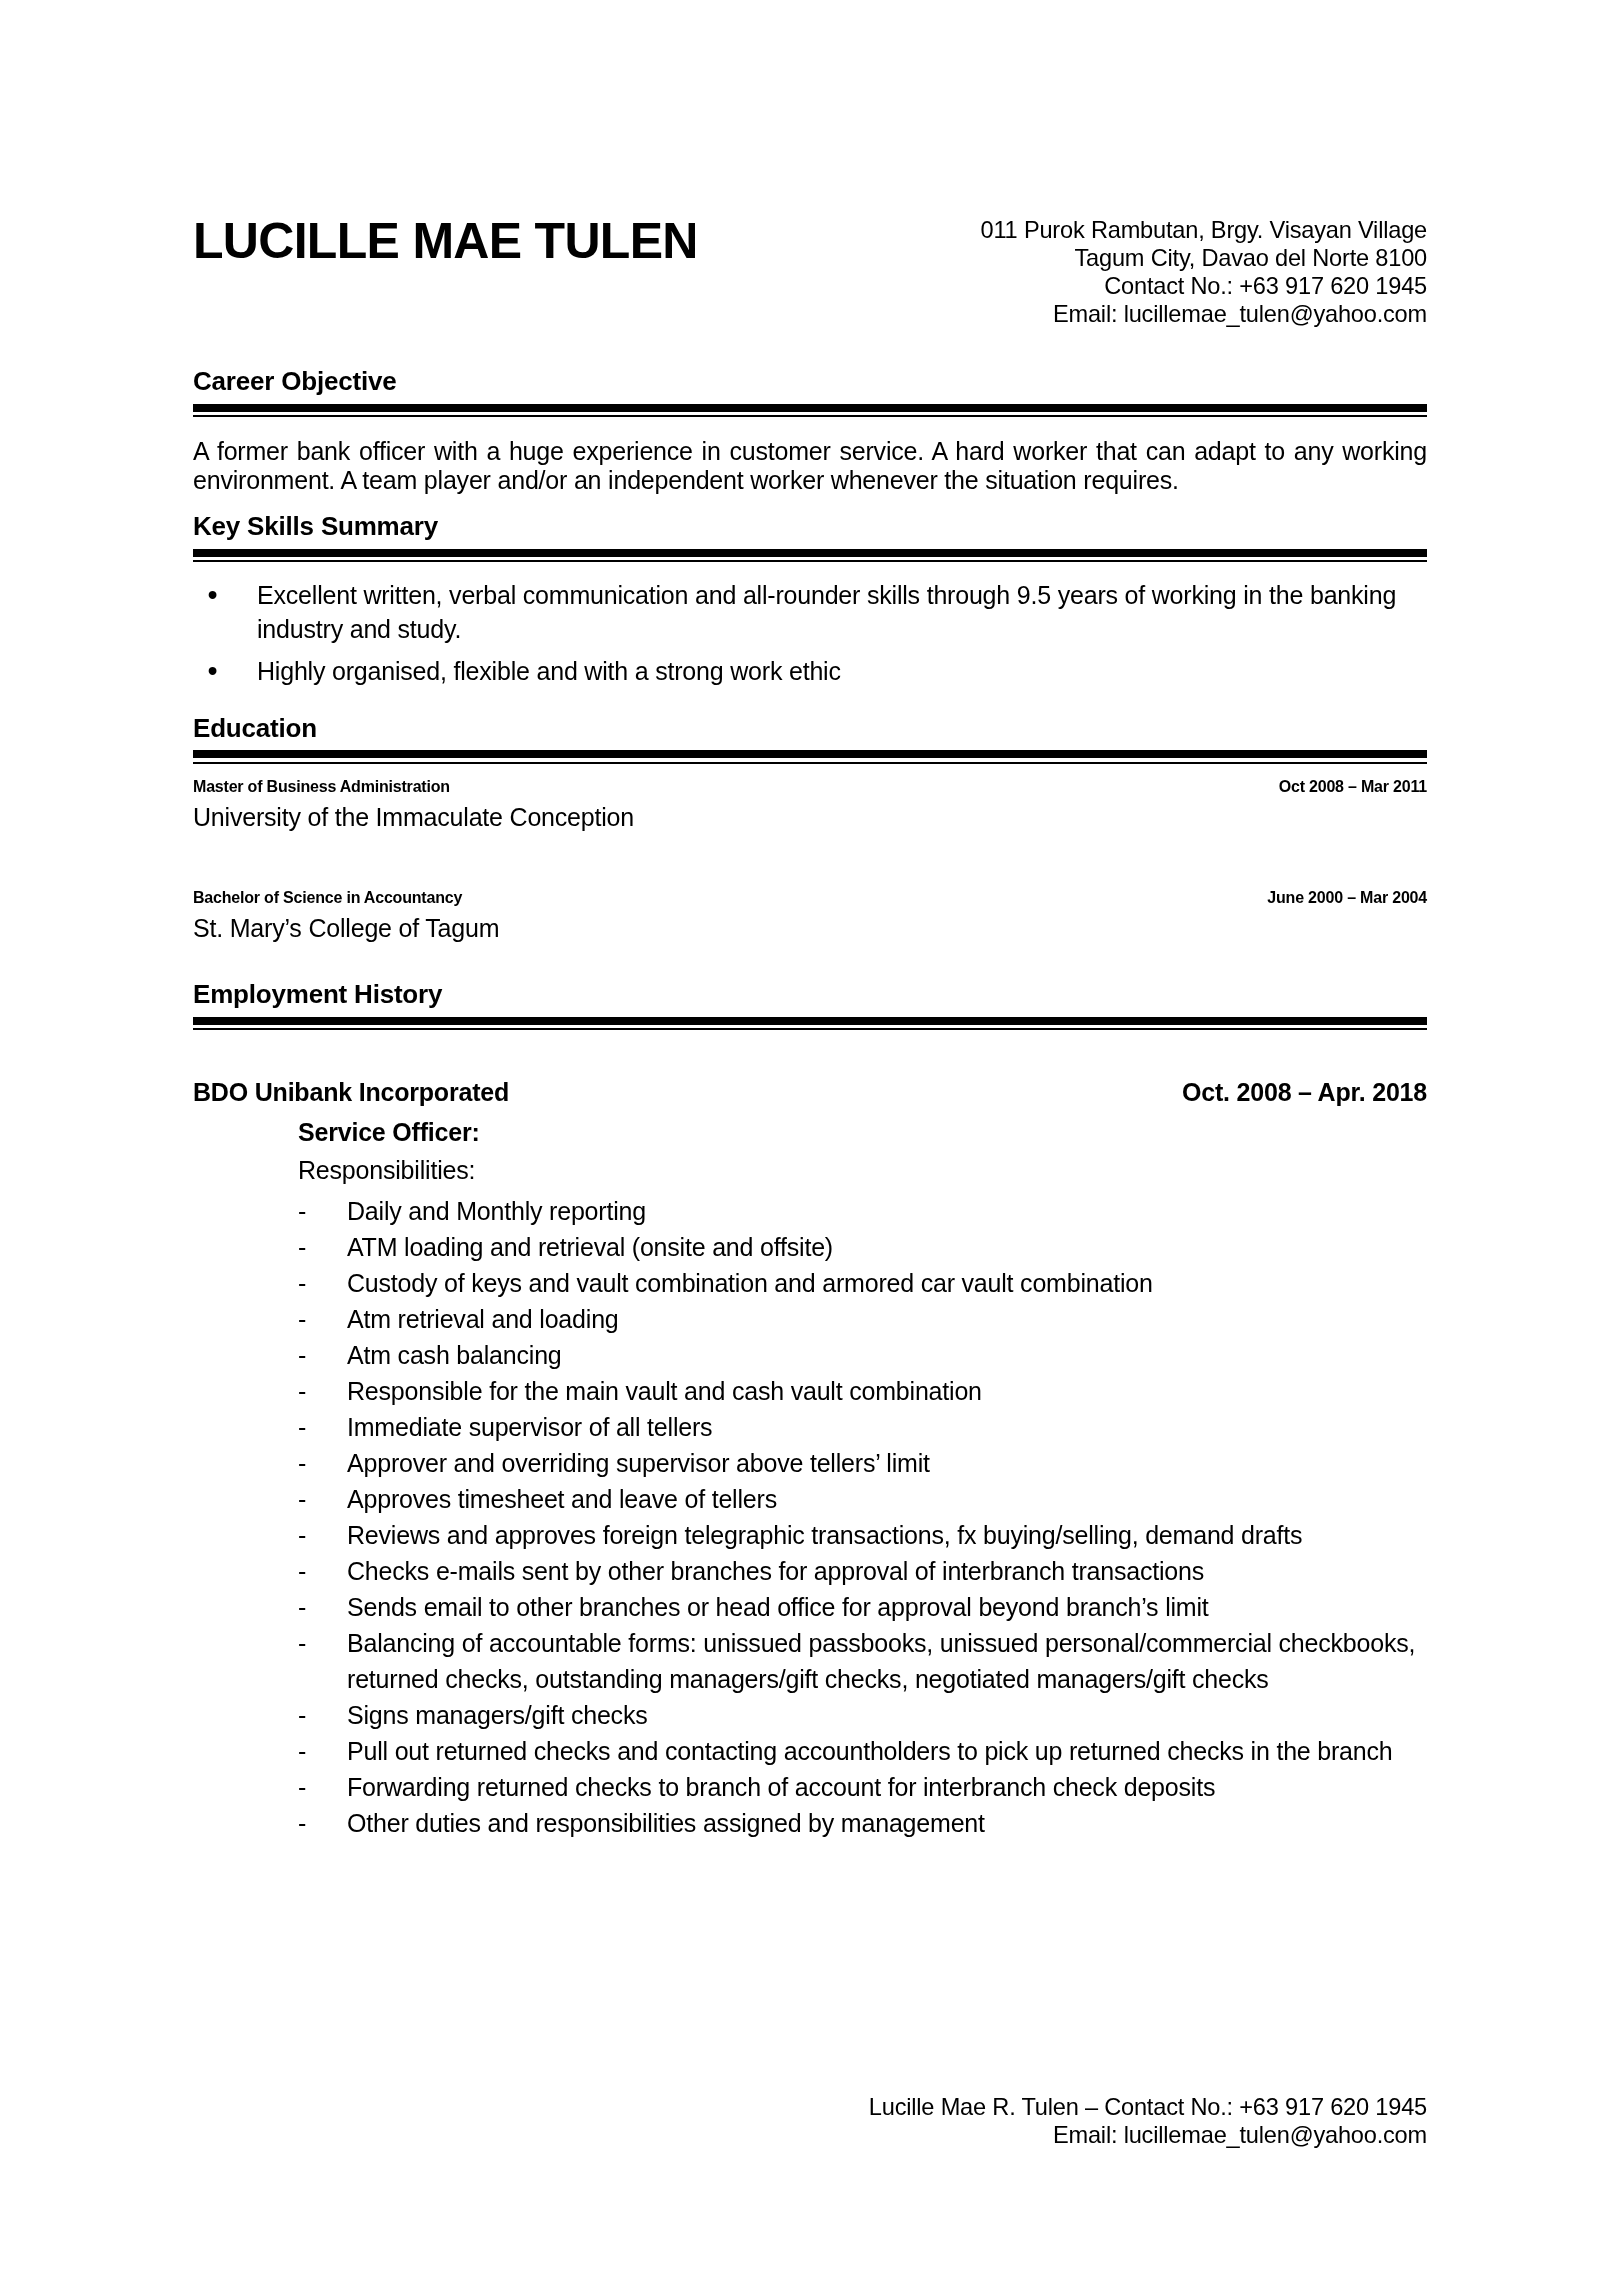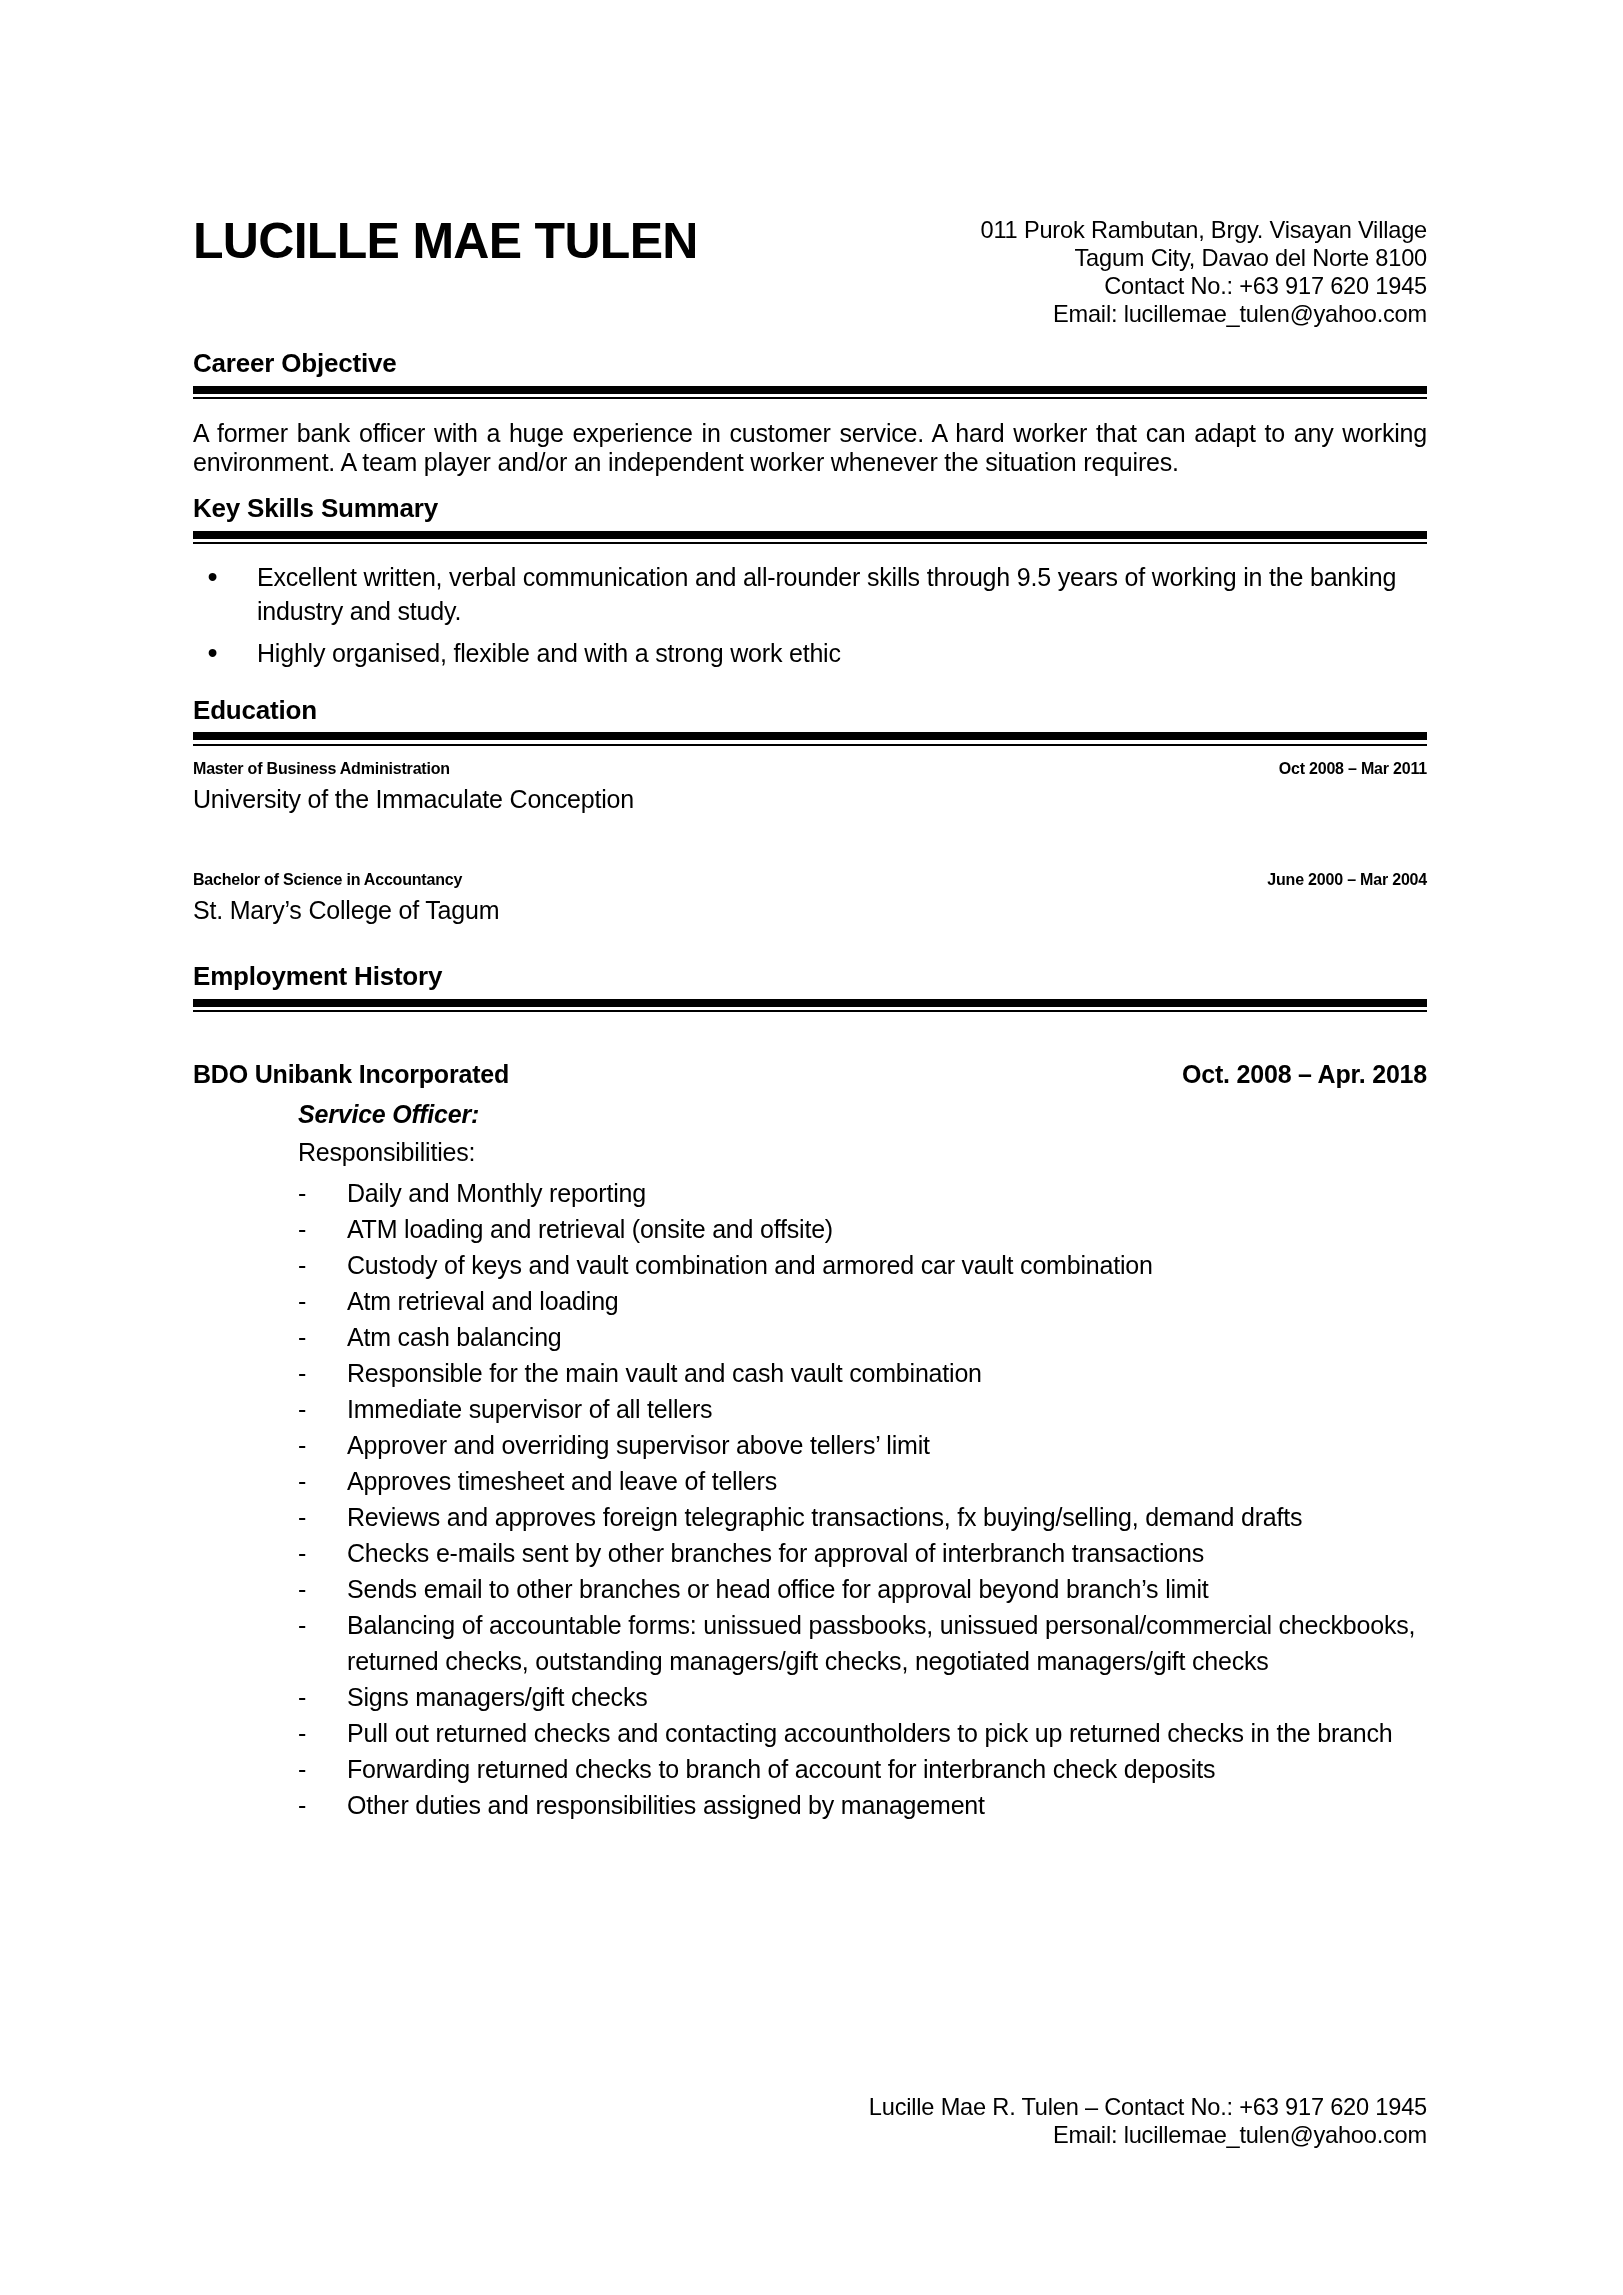--- a/index.html
+++ b/index.html
@@ -14,21 +14,21 @@
     position:relative;
     overflow:hidden;
   }
   
   .header-row{display:flex;justify-content:space-between;align-items:flex-start;}
   .name{font-size:50px;font-weight:bold;line-height:50px;letter-spacing:-0.7px;white-space:nowrap;}
   .contact-block{text-align:right;font-size:23.6px;line-height:28px;letter-spacing:-0.2px;}
   
   .section-title{font-size:26px;font-weight:bold;line-height:29px;letter-spacing:-0.2px;}
   .rule{height:3.3px;border-top:8.5px solid #000;border-bottom:2.6px solid #000;margin-top:7.9px;}
-  .sec-career{margin-top:21px;}
+  .sec-career{margin-top:39px;}
   .sec-skills{margin-top:17px;}
   .sec-education{margin-top:26px;}
   .sec-employment{margin-top:37px;}
   
   .objective-text{
     margin-top:19.6px;font-size:25px;line-height:29px;text-align:justify;letter-spacing:-0.2px;
   }
   
   .bullet-list{margin:15.7px 0 0 0;padding:0;list-style:none;font-size:25px;line-height:34px;letter-spacing:-0.2px;}
   .bullet-list li{position:relative;padding-left:64px;margin-bottom:7.9px;}
@@ -37,21 +37,21 @@
   .edu-entry{display:flex;justify-content:space-between;align-items:baseline;font-size:16px;line-height:30px;letter-spacing:-0.2px;}
   .edu-entry .degree{font-weight:bold;}
   .edu-entry .dates{font-weight:bold;white-space:nowrap;}
   .edu-first{margin-top:7.9px;}
   .edu-second{margin-top:51px;}
   .school{font-size:25px;line-height:30px;letter-spacing:-0.2px;}
   
   .company-row{display:flex;justify-content:space-between;align-items:baseline;font-size:25px;line-height:30px;margin-top:47px;letter-spacing:-0.2px;}
   .company{font-weight:bold;}
   .job-dates{font-weight:bold;white-space:nowrap;text-align:right;}
-  .position{margin-top:10.5px;margin-left:105px;font-size:25px;line-height:30px;font-weight:bold;font-style:italic;letter-spacing:-0.2px;}
+  .position{margin-top:10.5px;margin-left:105px;font-size:25px;line-height:30px;font-weight:bold;letter-spacing:-0.2px;}
   .resp-label{margin-top:7.9px;margin-left:105px;font-size:25px;line-height:30px;letter-spacing:-0.2px;}
   .dash-list{margin:7.9px 0 0 0;padding:0;list-style:none;font-size:25px;line-height:36px;letter-spacing:-0.2px;}
   .dash-list li{position:relative;padding-left:154px;}
   .dash-list li::before{content:"-";position:absolute;left:105px;}
   
   .footer{position:absolute;right:196px;top:2093px;text-align:right;font-size:23.6px;line-height:28px;letter-spacing:-0.2px;}
 </style>
 </head>
 <body>
 

